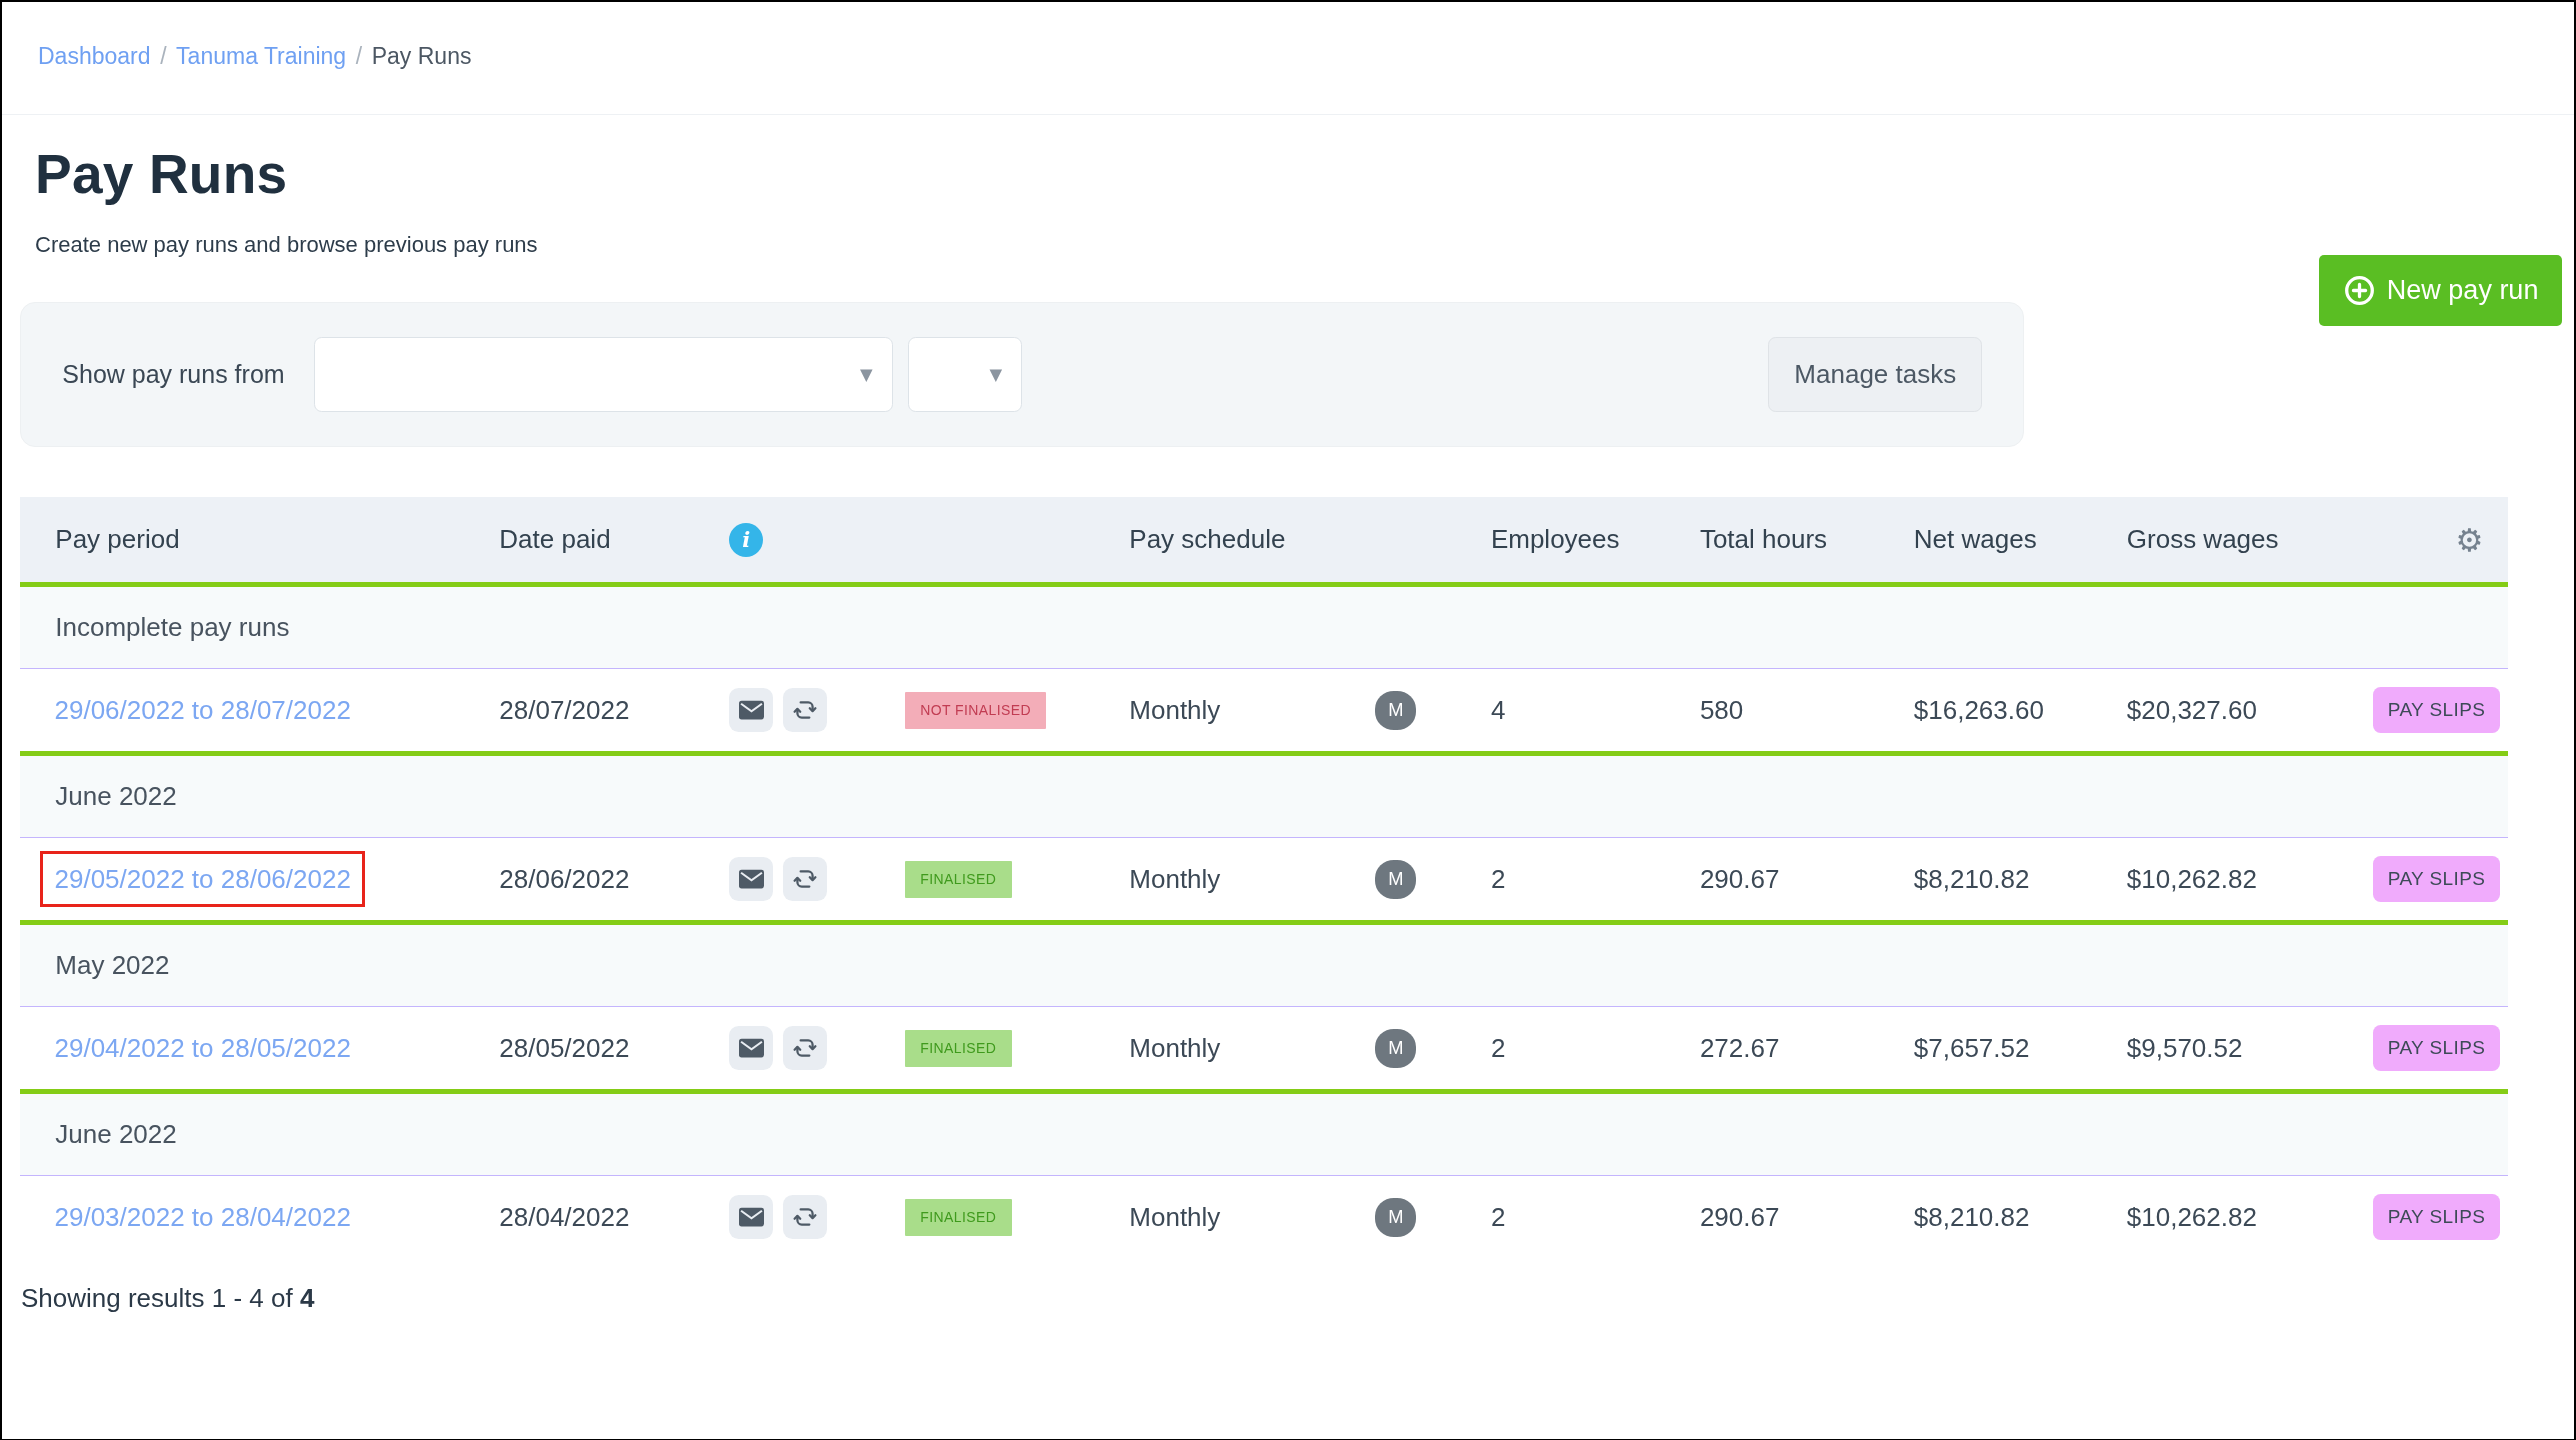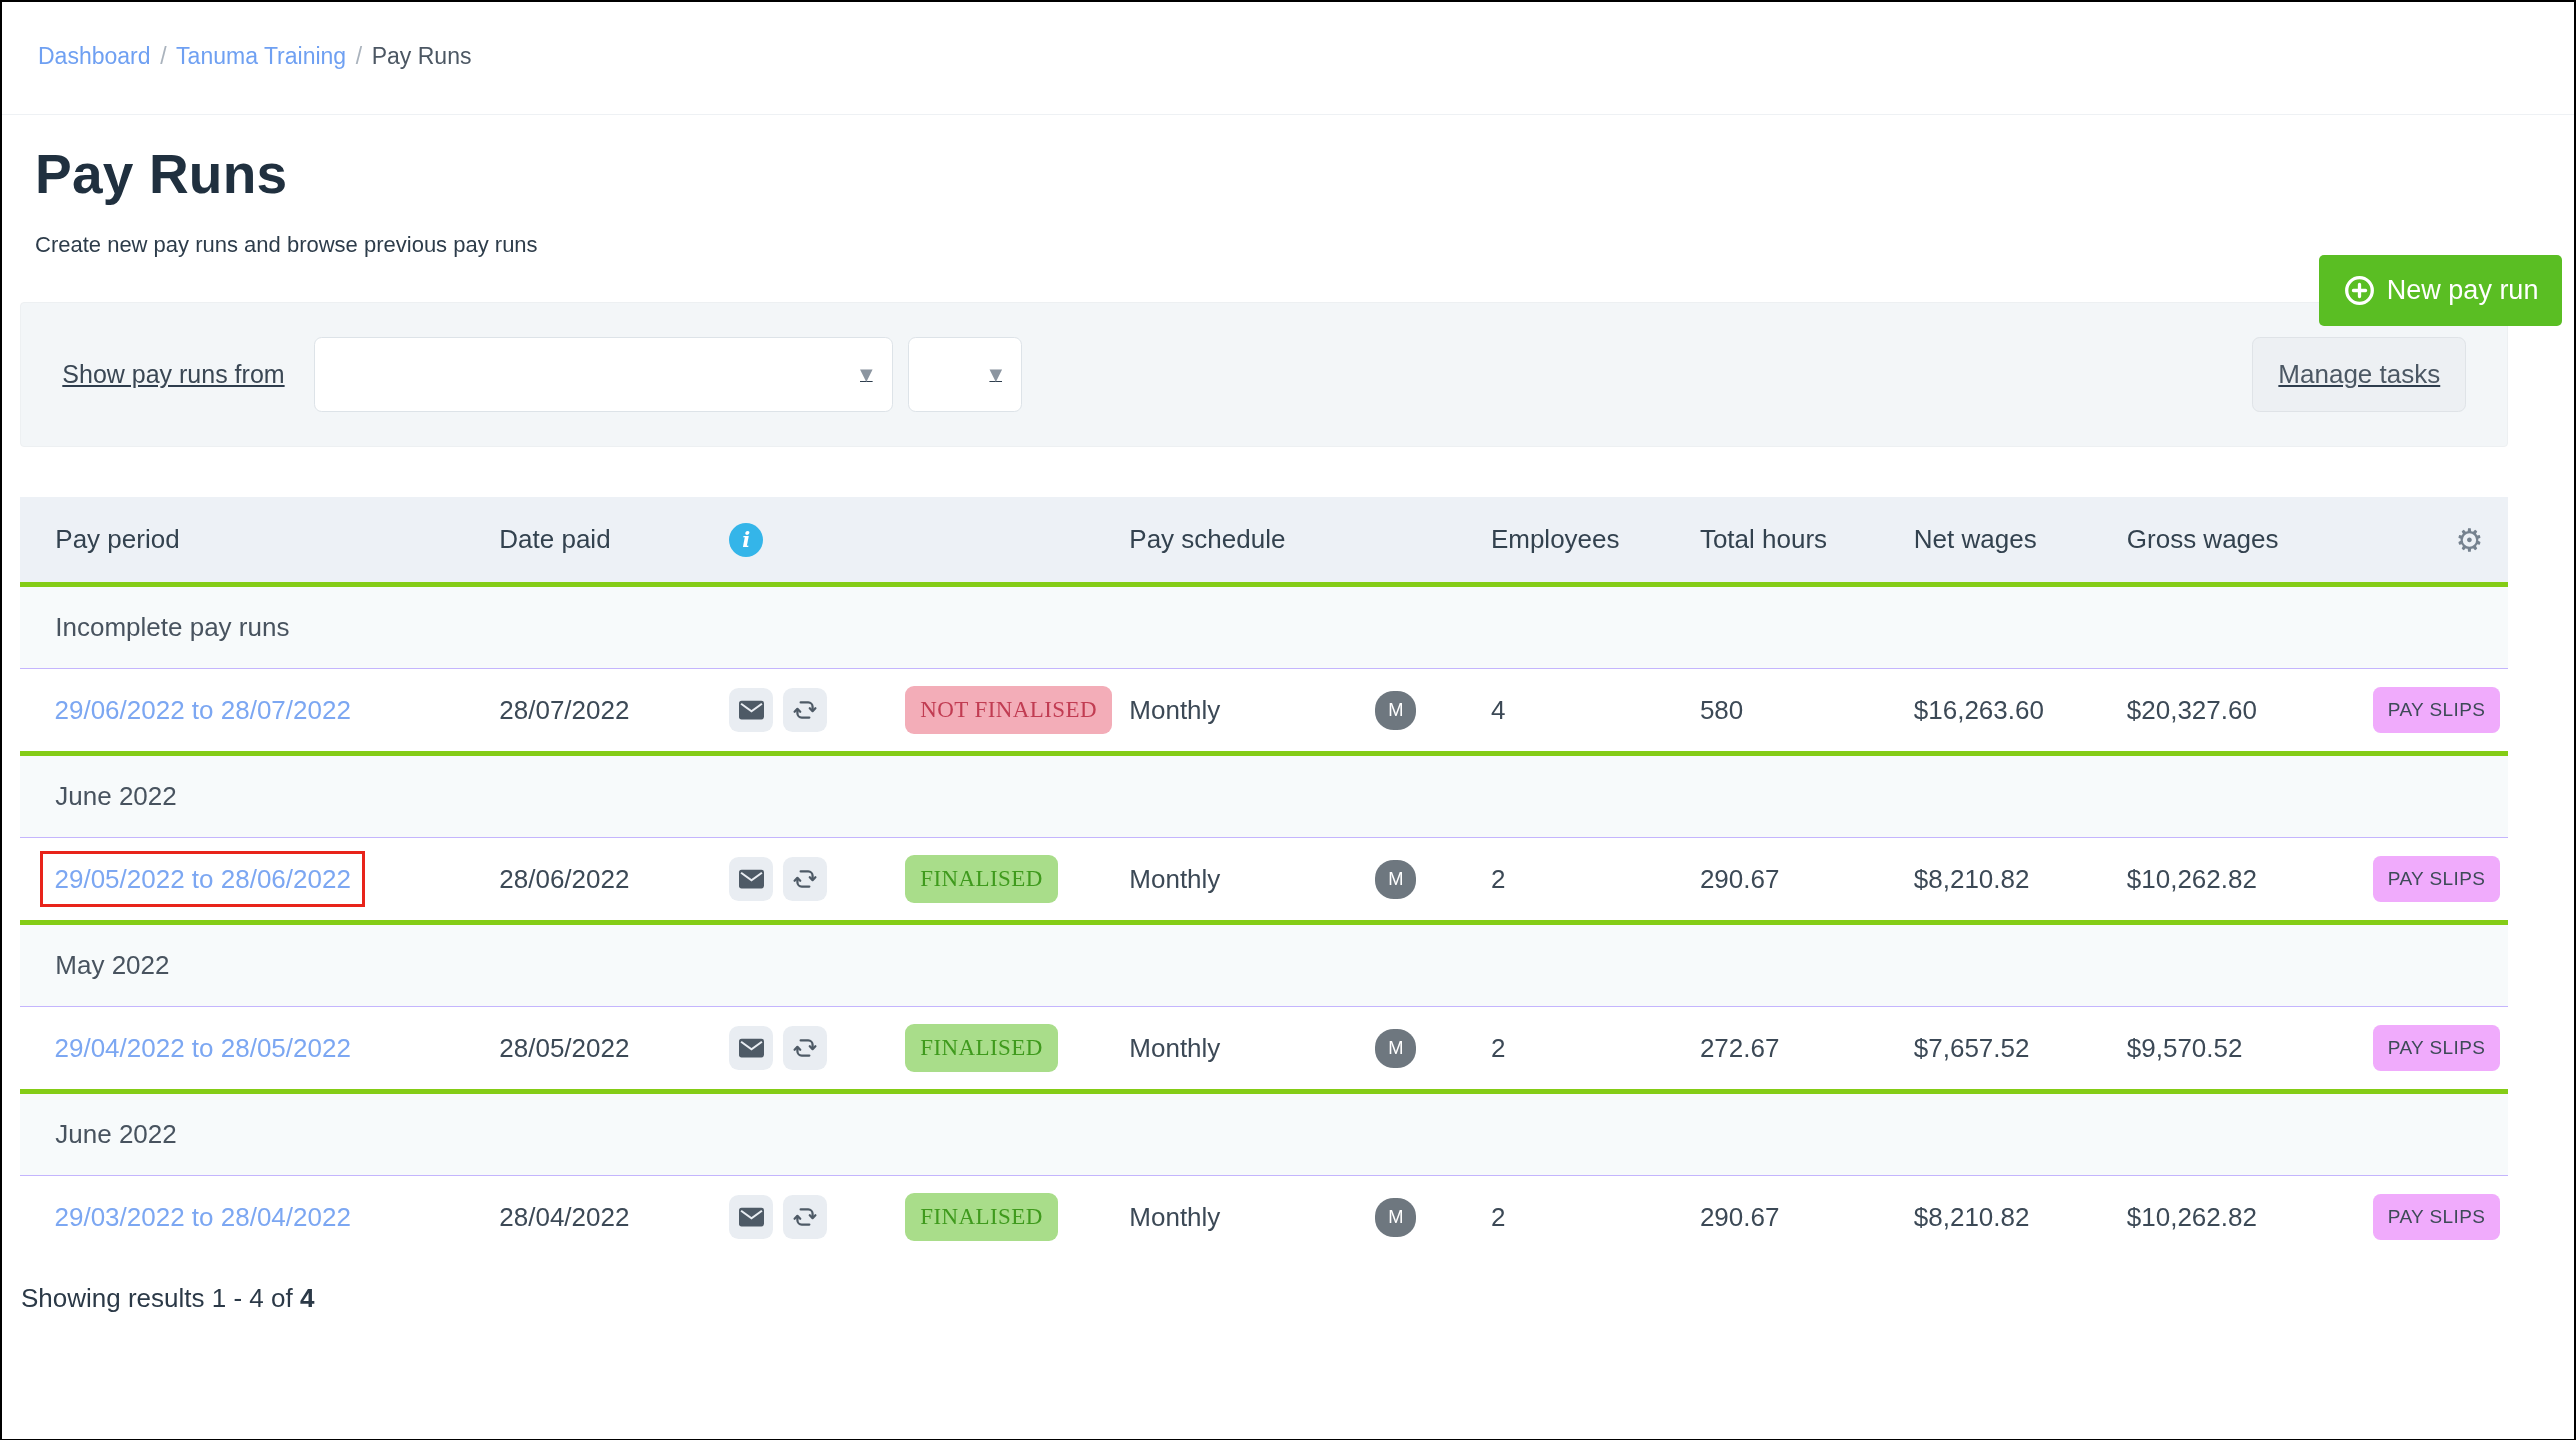--- a/index.html
+++ b/index.html
@@ -35,28 +35,27 @@
     height: 71px; padding: 0 24px;
     background: #5abe23; color: #fff;
     border: none; border-radius: 5px;
     font-size: 27px; font-family: inherit;
     display: flex; align-items: center; gap: 10.6px;
     cursor: pointer;
   }
 
   
   .filter-bar {
-    width: 2488px; height: 145px;
+    width: 2004px; height: 145px;
     margin: 44px 0 0 18.3px;
     background: #f3f6f8;
     border: 1px solid #edf0f2;
-    border-radius: 4px;
+    border-radius: 15px;
     display: flex; align-items: center;
     padding: 0 41px;
-    text-decoration: underline;
   }
   .filter-label { font-size: 25px; color:#3a4754; }
   .select-box {
     height: 75px; background: #fff;
     border: 1.9px solid #dde3e8; border-radius: 7.7px;
     display: flex; align-items: center; justify-content: flex-end;
     padding-right: 19px; cursor: pointer;
   }
   .select-wide { width: 579px; margin-left: 29px; }
   .select-small { width: 114px; margin-left: 15.4px; }
@@ -105,22 +104,22 @@
 
   .icon-btn {
     width: 44px; height: 44px; border-radius: 9.6px;
     background: #e9edf2; border: none; cursor: pointer;
     display: flex; align-items: center; justify-content: center;
     padding: 0;
   }
 
   .badge {
     display: inline-block; padding: 10.6px 15.4px;
-    border-radius: 9px; font-size: 23px; font-weight: 500;
-    letter-spacing: 0.4px; white-space: nowrap; font-family: Liberation Serif, serif;
+    border-radius: 1px; font-size: 14px; font-weight: 500;
+    letter-spacing: 0.4px; white-space: nowrap;
   }
   .badge.danger  { background: #f3adb8; color:#c13c52; }
   .badge.success { background: #a9dd8a; color:#3f9a1d; }
 
   .m-badge {
     width: 41px; height: 39px; border-radius: 46%;
     background: #6e777f; color:#fff; font-size: 18.3px;
     display: flex; align-items: center; justify-content: center;
   }
 

